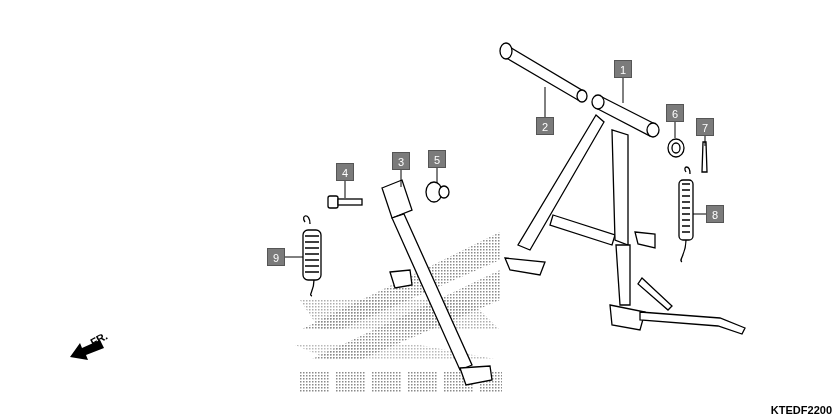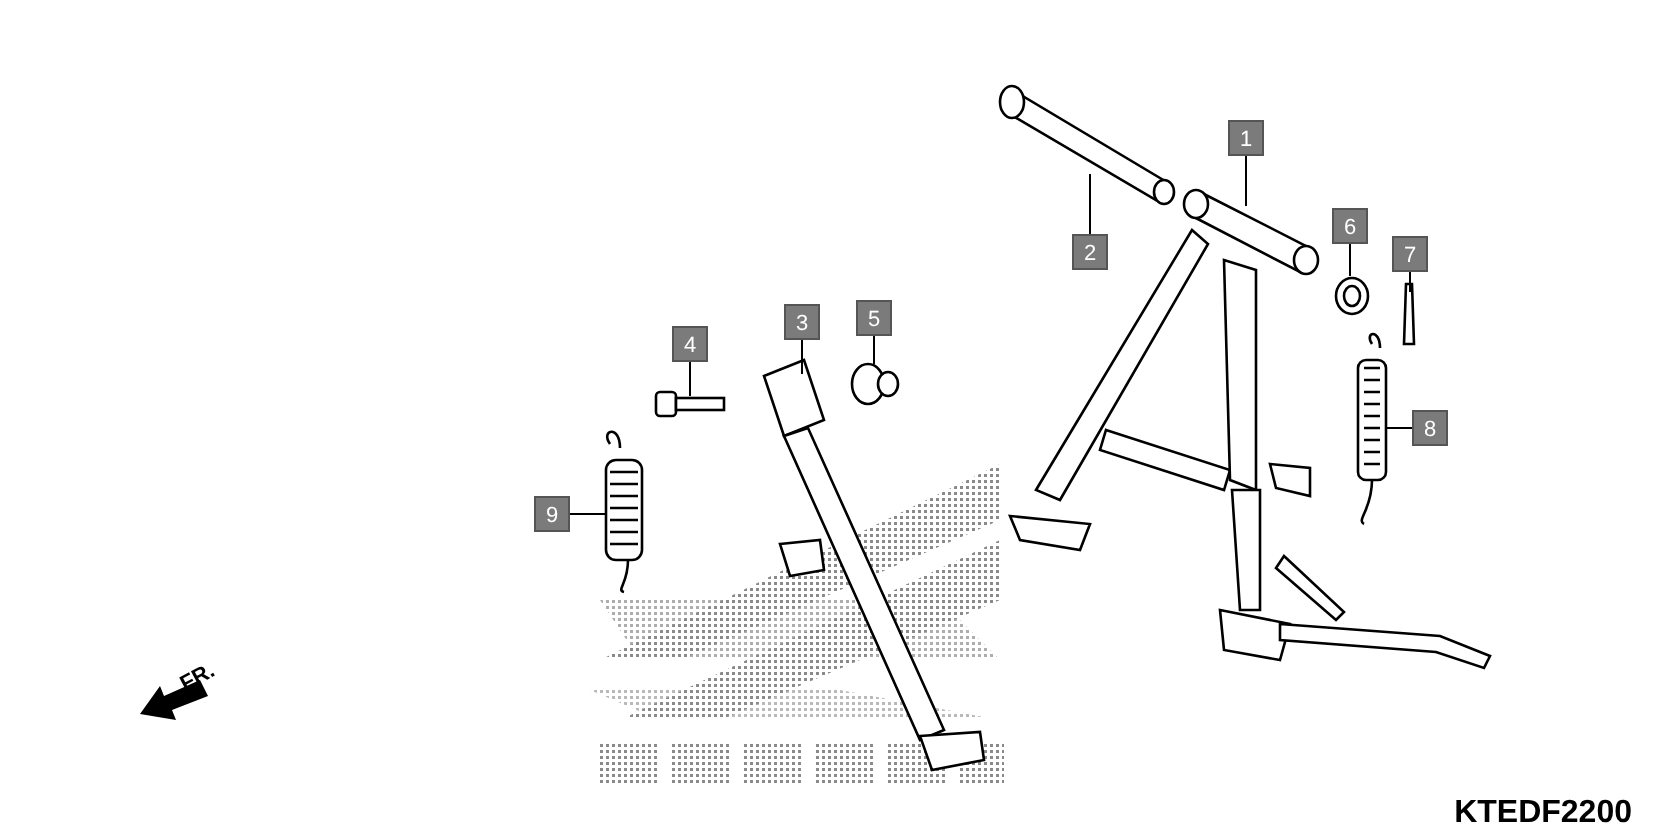--- a/index.html
+++ b/index.html
@@ -1,19 +1,19 @@
 <!DOCTYPE html>
 <html><head>
 <meta charset="utf-8">
 <style>
   html, body { margin:0; padding:0; background:#ffffff; }
   body { width:840px; height:420px; position:relative; overflow:hidden; font-family:"Liberation Sans", sans-serif; }
   #diagram { position:absolute; left:0; top:0; width:840px; height:420px; }
   .callout { position:absolute; width:18px; height:18px; background:#7b7b7b; border:1px solid #555; color:#fff; font-size:11px; line-height:18px; text-align:center; box-sizing:border-box; cursor:pointer; font-family:"Liberation Sans", sans-serif; }
-  .code { position:absolute; right:24px; bottom:4px; font-size:16px; font-weight:bold; color:#000; font-family:"Liberation Sans", sans-serif; }
+  .code { position:absolute; right:8px; bottom:4px; font-size:11px; font-weight:bold; color:#000; font-family:"Liberation Sans", sans-serif; }
   .fr { position:absolute; left:90px; top:333px; font-size:11px; font-weight:bold; transform:rotate(-28deg); font-family:"Liberation Sans", sans-serif; }
 </style>
 </head>
 <body>
 
 <div id="diagram">
   <svg width="840" height="420" viewBox="0 0 840 420" xmlns="http://www.w3.org/2000/svg">
     <defs>
       <pattern id="dots" width="3" height="3" patternUnits="userSpaceOnUse">
         <rect width="1.5" height="1.5" fill="#8a8a8a"></rect>

